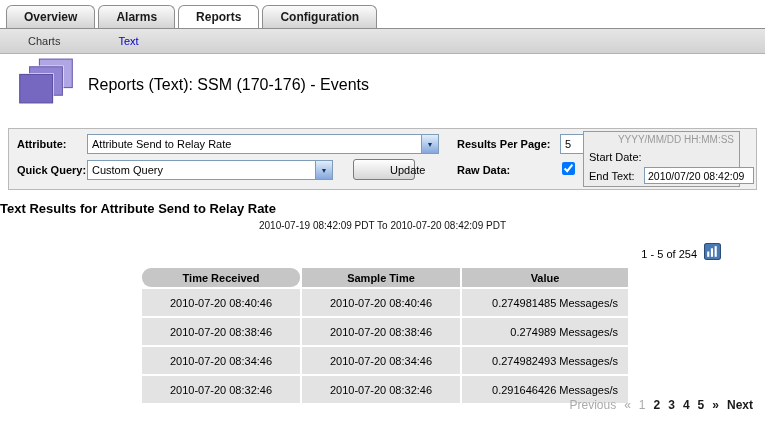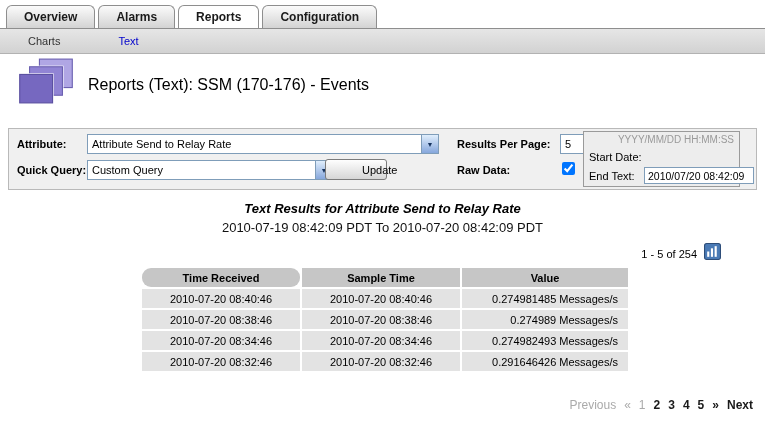--- a/index.html
+++ b/index.html
@@ -59,36 +59,36 @@
   }
   .date-hint { position:absolute; top:2px; right:5px; font-size:10px; color:#9a9a9a; }
   .date-lbl { position:absolute; left:5px; font-weight:normal; color:#000; }
   .date-input {
     position:absolute; left:60px; width:110px; height:17px;
     border:1px solid #7f9db9; background:#fff; padding:1px 3px;
     font-family:"Liberation Sans", sans-serif; font-size:10.5px; color:#000;
   }
 
   
-  .results-title { position:absolute; top:201px; left:0; right:0; text-align:center; font-size:13px; font-weight:bold;font-style:italic; }
-  .results-subtitle { position:absolute; top:220px; left:0; right:0; text-align:center; font-size:13px; color:#111; }
+  .results-title { position:absolute; top:201px; left:0; right:0; font-size:13px; font-weight:bold; }
+  .results-subtitle { position:absolute; top:220px; left:0; right:0; text-align:center; font-size:10px; color:#111; }
   .range { position:absolute; top:248px; right:68px; font-size:11px; color:#000; }
   .export-icon { position:absolute; top:243px; right:44px; width:17px; height:17px; cursor:pointer; }
 
   .results-table {
     position:absolute; top:266px; left:140px;
     border-collapse:separate; border-spacing:2px; background:#fff;
   }
   .results-table th {
     background:#c6c6c6; font-size:11px; font-weight:bold; color:#000;
     height:19px; padding:1px 6px; text-align:center;
   }
   .results-table td {
     background:#e3e3e3; font-size:11px; color:#000;
-    height:19px; padding:1px 6px; text-align:center; white-space:nowrap;
+    height:27px; padding:1px 6px; text-align:center; white-space:nowrap;
   }
   .results-table .w1 { width:158px;border-radius:9px; }
   .results-table .w2 { width:158px; }
   .results-table .w3 { width:166px; }
   .results-table td.v { text-align:right; padding-right:10px; }
 
   .pagination { position:absolute; top:398px; right:12px; display:flex; gap:8px; font-size:12px; align-items:baseline; }
   .pg.muted { color:#aaaaaa; font-weight:normal; }
   .pg.link { color:#1a1a1a; font-weight:bold; cursor:pointer; }
 </style>
@@ -125,21 +125,21 @@
     <div class="sel" style="left:78px; top:5px; width:352px;justify-content:space-between;">
       <span class="sel-text">Attribute Send to Relay Rate</span>
       <span class="sel-arrow">▼</span>
     </div>
 
     <span class="lbl" style="left:8px; top:35px;">Quick Query:</span>
     <div class="sel" style="left:78px; top:31px; width:246px;">
       <span class="sel-text">Custom Query</span>
       <span class="sel-arrow">▼</span>
     </div>
-    <button class="btn" style="left:316px; top:30px;padding-left:36px;">Update</button>
+    <button class="btn" style="left:344px; top:30px;padding-left:36px;">Update</button>
 
     <span class="lbl" style="left:448px; top:9px;">Results Per Page:</span>
     <div class="sel" style="left:551px; top:5px; width:42px;">
       <span class="sel-text">5</span>
       <span class="sel-arrow">▼</span>
     </div>
 
     <span class="lbl" style="left:448px; top:35px;">Raw Data:</span>
     <input type="checkbox" class="checkbox" style="left: 553px; top: 33px;" checked="true">
 

